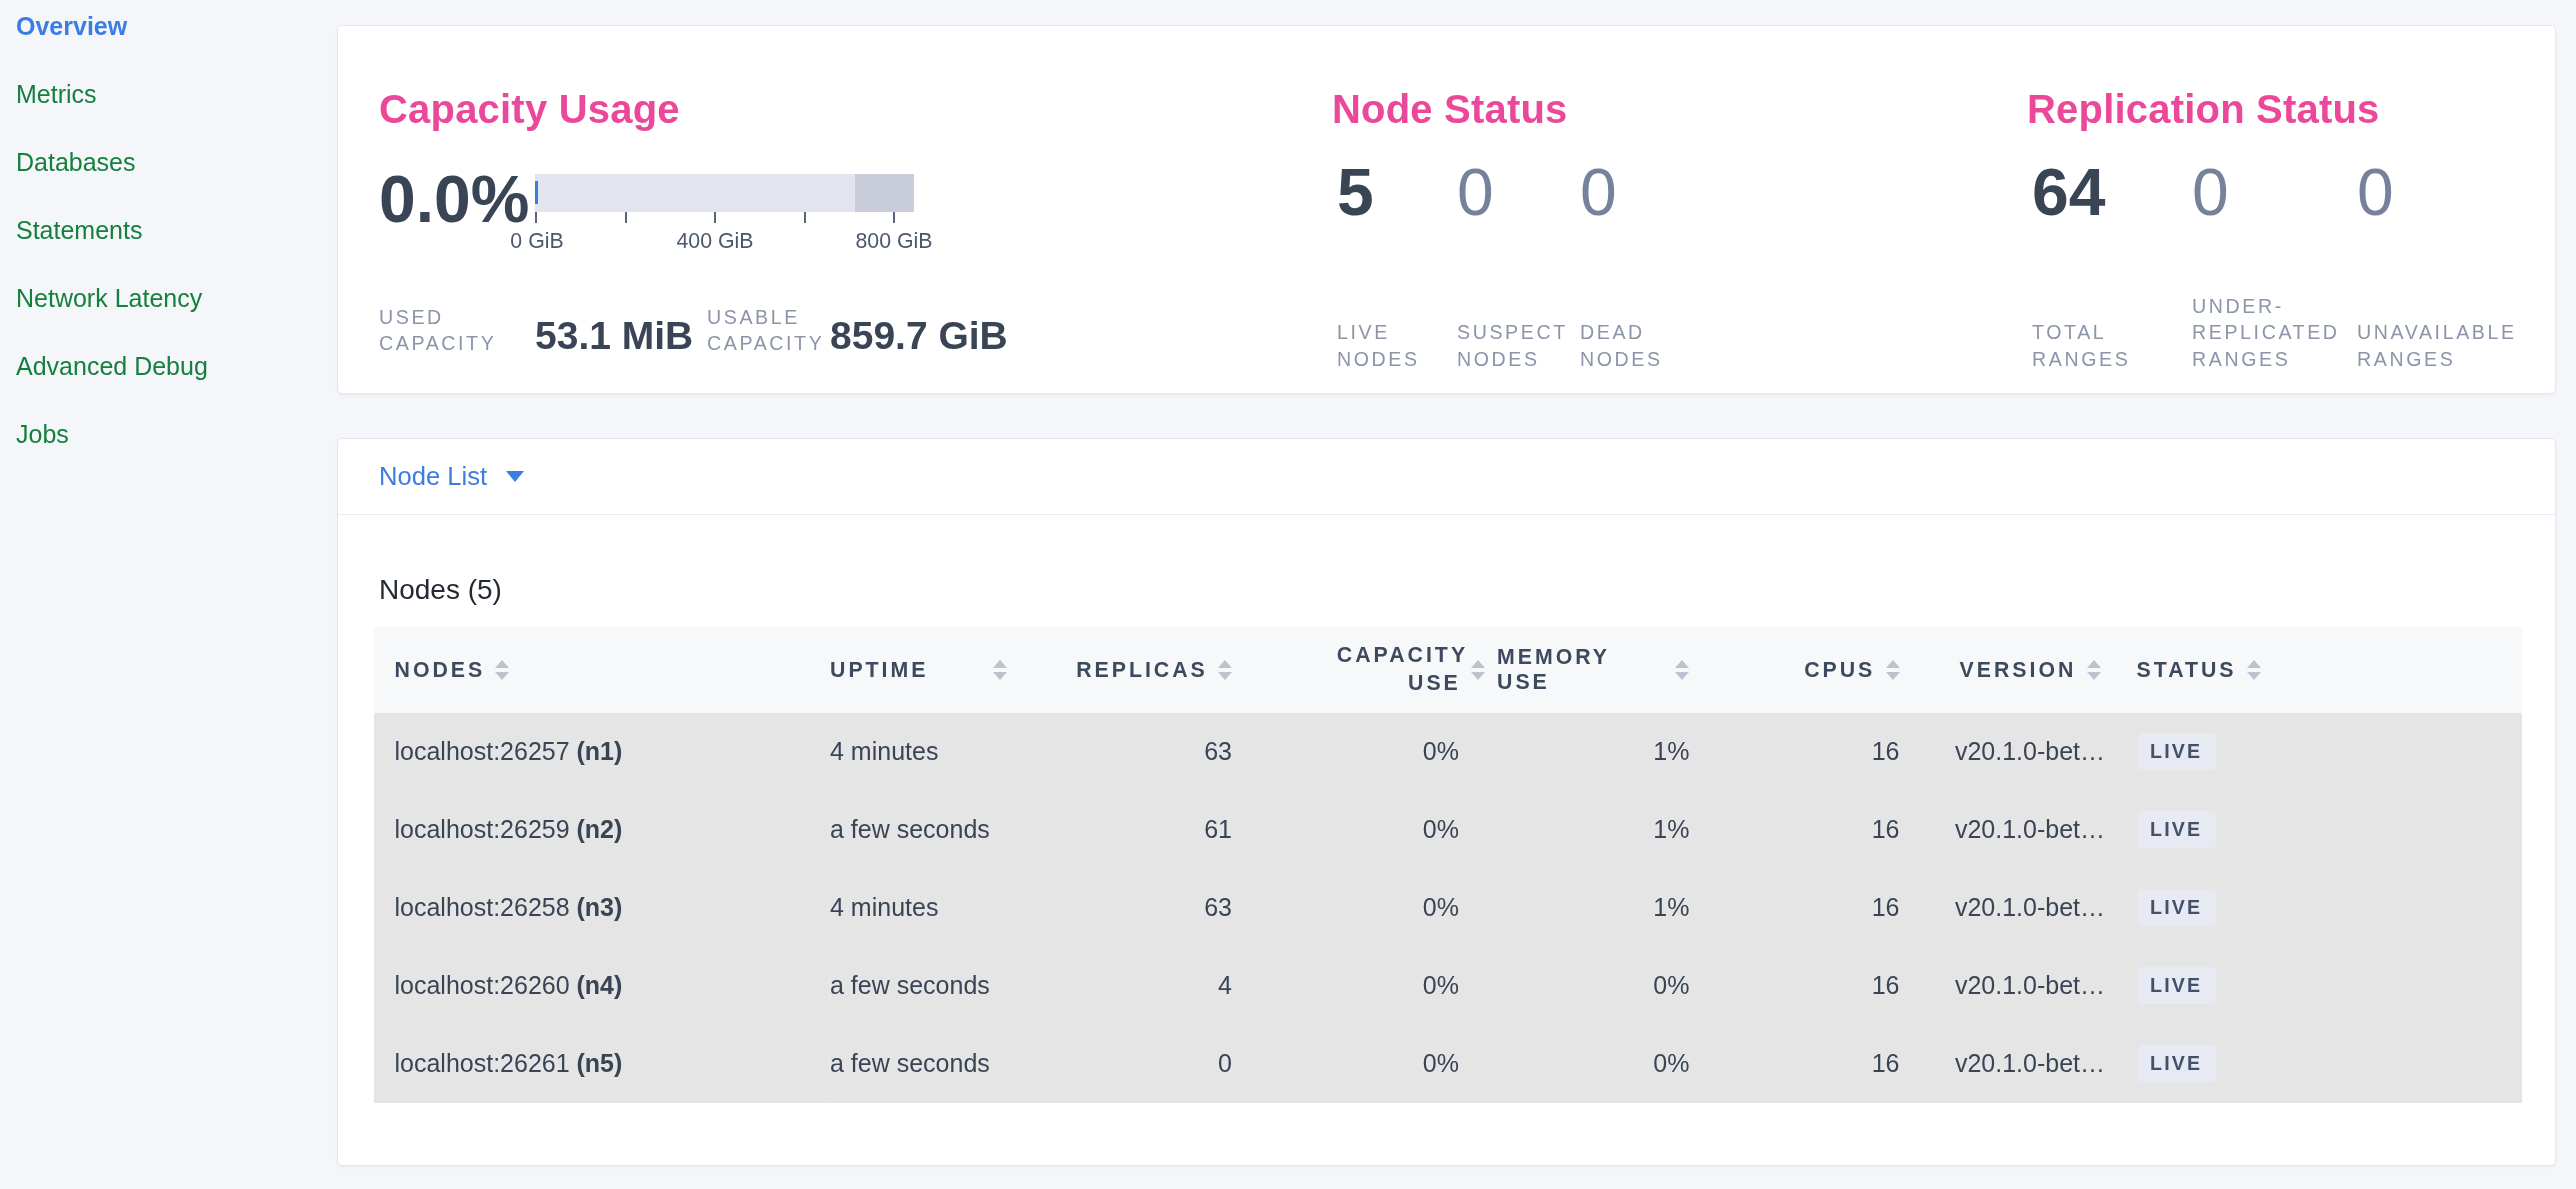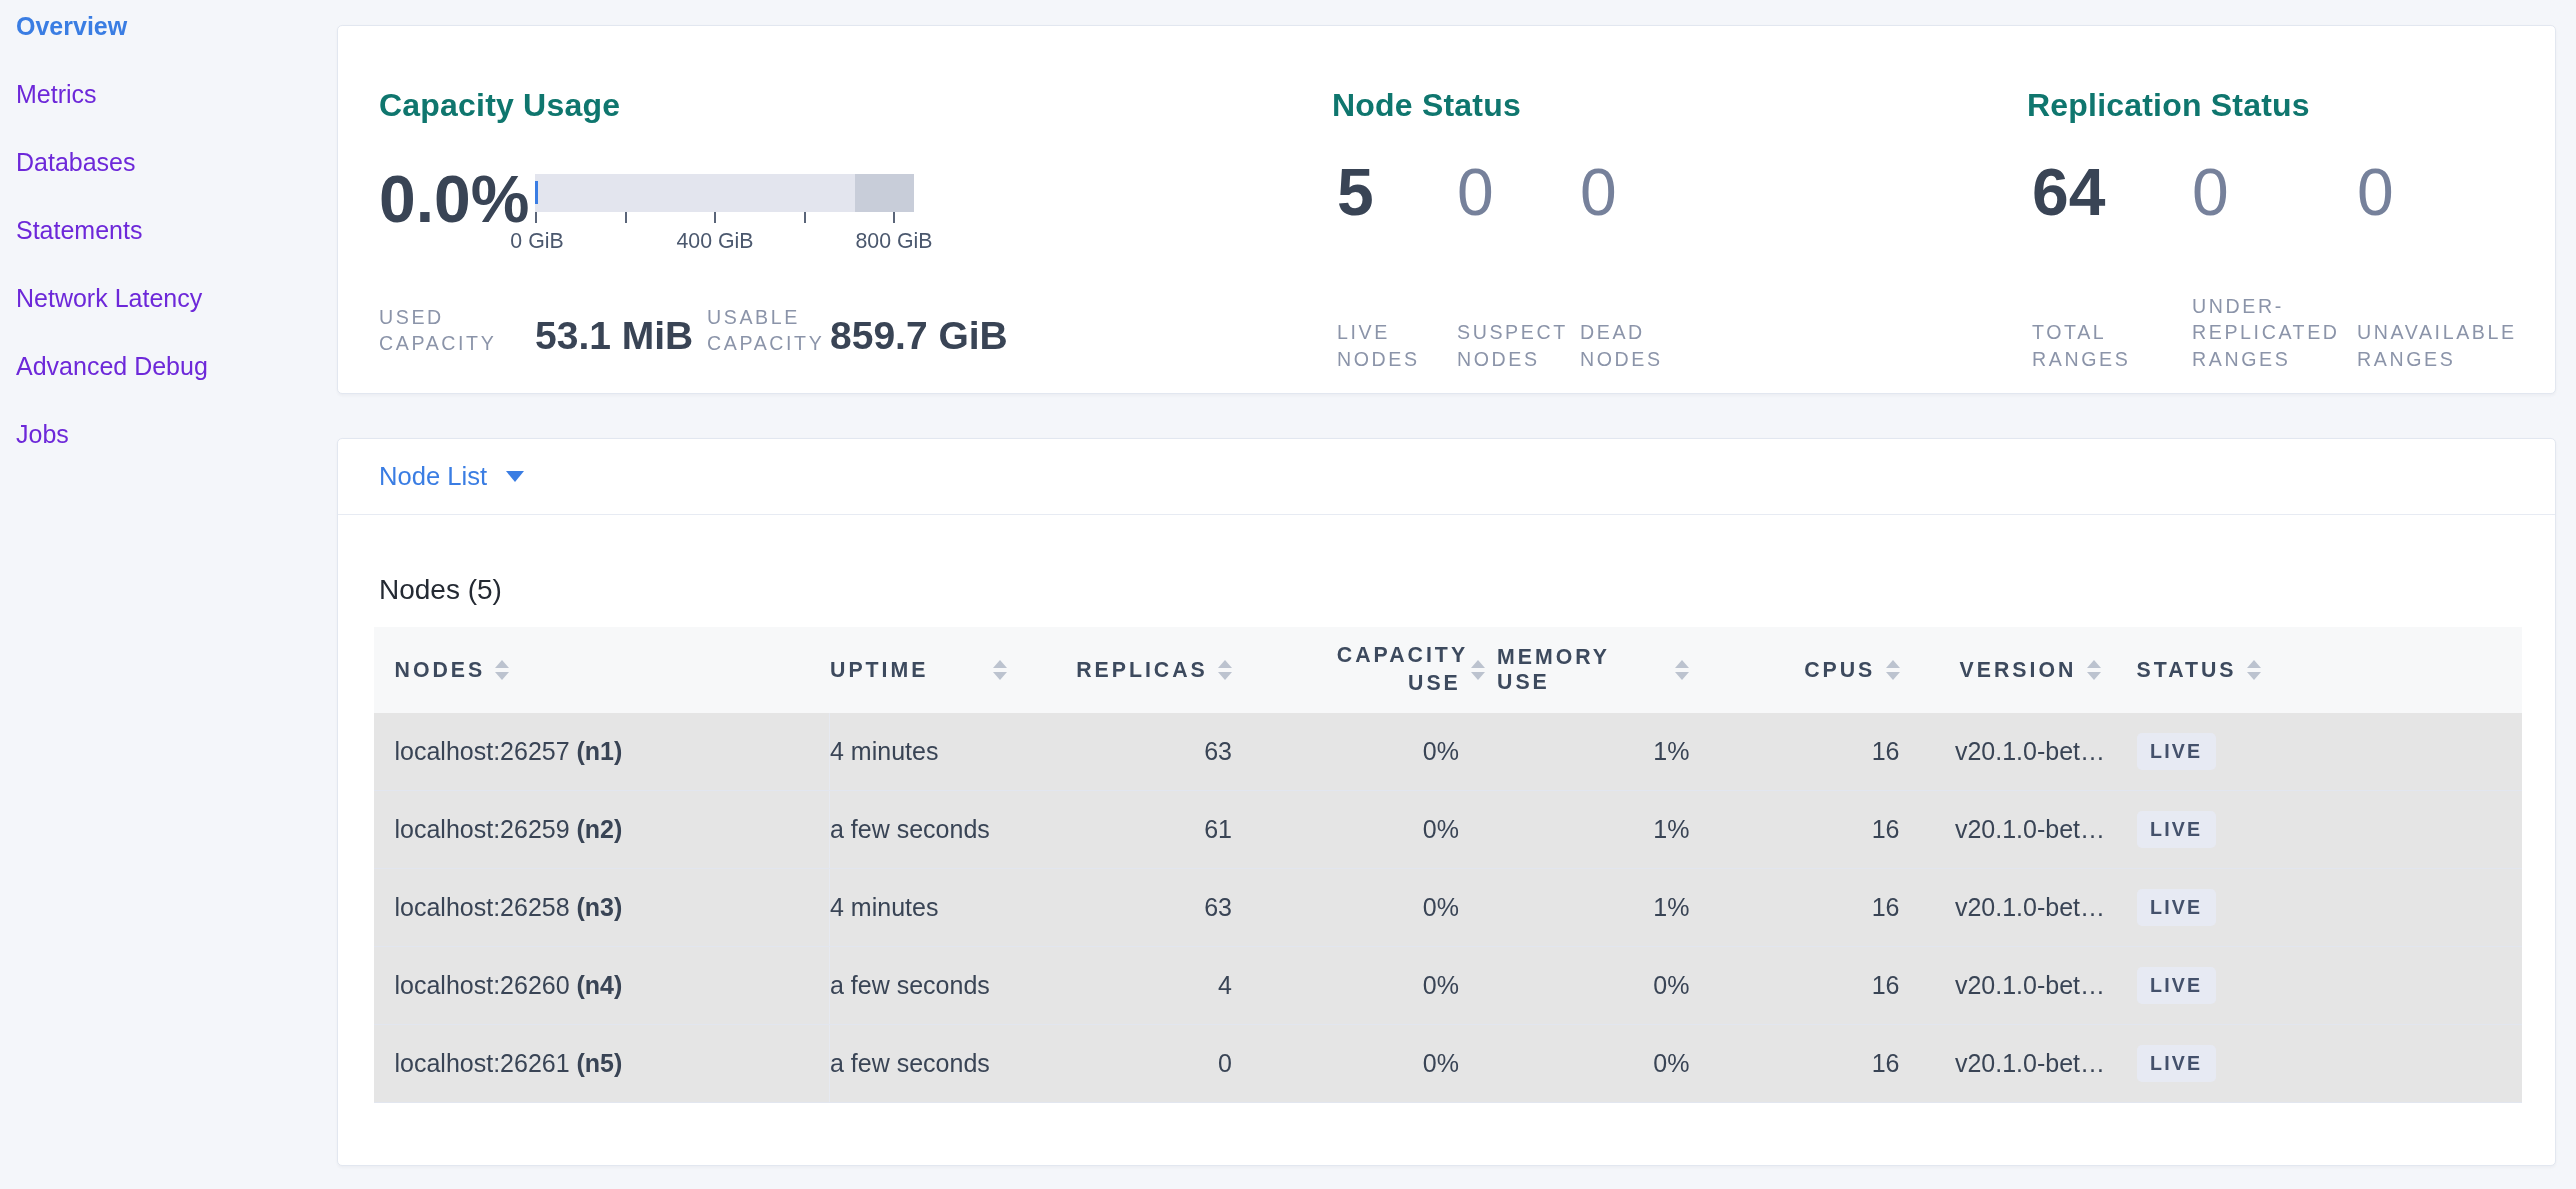--- a/index.html
+++ b/index.html
@@ -10,35 +10,35 @@
     color:#394455;
     position:relative;
     overflow:hidden;
   }
 
   
   .sidebar { position:absolute; left:0; top:0; width:316px; height:100%; }
   .sidebar nav { margin-top:-7.7px; }
   .nav-item {
     height:68px; display:flex; align-items:center;
-    padding-left:16px; font-size:25px; color:#6d28d9; cursor:pointer;
+    padding-left:16px; font-size:25px; color:#15803d; cursor:pointer;
   }
   .nav-item.active { color:#3a7de3; font-weight:700; }
 
   
   .card {
     position:absolute; left:337px; width:2219px;
     background:#ffffff; border:0.9px solid #e2e7f0; border-radius:5.1px;
     box-shadow:0 1.7px 2.6px rgba(40,55,80,0.04);
   }
   .card.summary { top:25px; height:369px; }
   .card.nodelist { top:438px; height:728px; }
 
   .section-title {
-    position:absolute; top:61px; font-size:32px; font-weight:700; color:#0f766e;
+    position:absolute; top:61px; font-size:40px; font-weight:700; color:#ec4899;
     letter-spacing:0.2px;
   }
 
   
   .cap-percent { position:absolute; left:41px; top:135px; font-size:66px; font-weight:600; color:#394455; }
   .bar { position:absolute; left:197px; top:148px; width:379px; height:38px; display:flex; }
   .bar-light { width:320px; height:100%; background:#e3e5ee; }
   .bar-dark  { width:59px;  height:100%; background:#c8cdd9; }
   .bar-used  { position:absolute; left:0; top:6.8px; width:3.4px; height:23px; background:#3a7de3; }
   .axis-tick { position:absolute; top:186px; width:1.7px; height:11px; background:#5a6579; }

